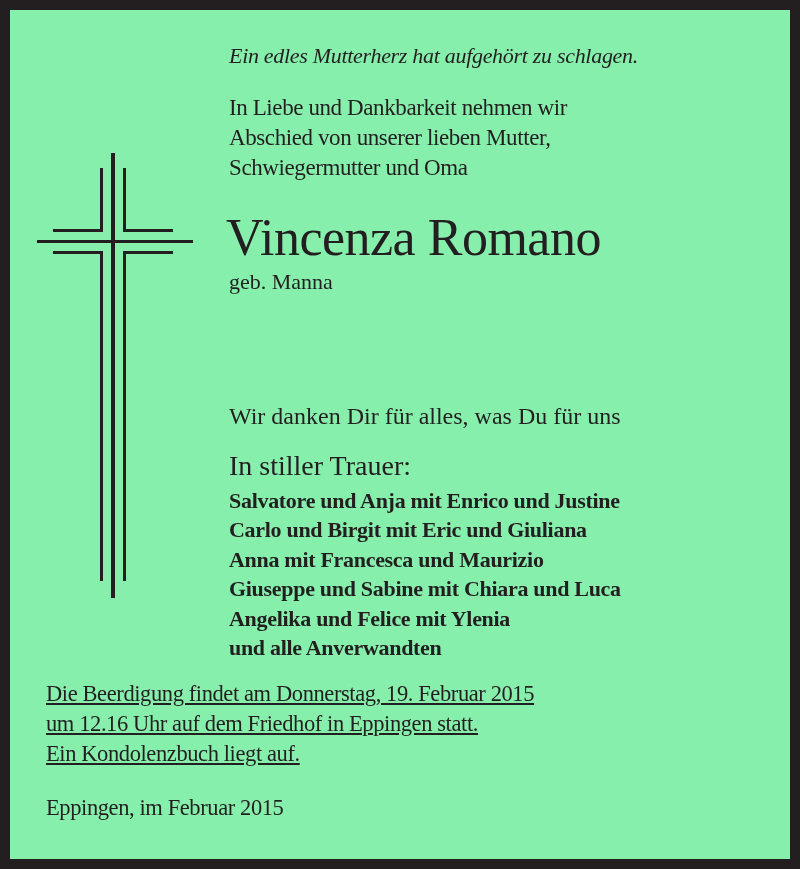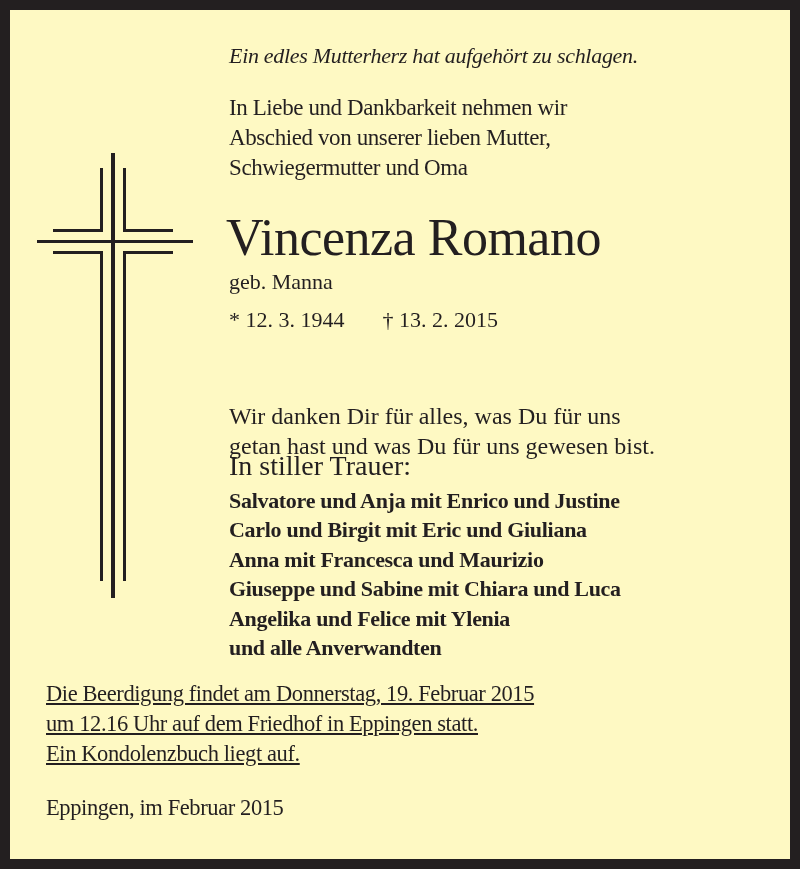--- a/index.html
+++ b/index.html
@@ -8,21 +8,21 @@
     background: #231f20;
     position: relative;
     overflow: hidden;
     font-family: "Liberation Serif", "DejaVu Serif", serif;
     color: #231f20;
   }
   .card {
     position: absolute;
     left: 10px; top: 10px;
     width: 780px; height: 849px;
-    background: #fef9c3;
+    background: #86efac;
   }
   .cross {
     position: absolute;
     left: 27px; top: 143px;
     width: 156px; height: 445px;
   }
   .txt {
     position: absolute;
     white-space: nowrap;
     margin: 0;
@@ -118,27 +118,23 @@
   <p class="txt intro">
     <span class="line">In Liebe und Dankbarkeit nehmen wir</span>
     <span class="line">Abschied von unserer lieben Mutter,</span>
     <span class="line">Schwiegermutter und Oma</span>
   </p>
 
   <h1 class="txt name">Vincenza Romano</h1>
 
   <p class="txt born-name">geb. Manna</p>
 
-  <p class="txt dates">
-    <span>* 12. 3. 1944</span><span class="gap"></span><span>† 13. 2. 2015</span>
-  </p>
 
   <p class="txt thanks">
     <span class="line">Wir danken Dir für alles, was Du für uns</span>
-    <span class="line">getan hast und was Du für uns gewesen bist.</span>
   </p>
 
   <p class="txt mourning-label">In stiller Trauer:</p>
 
   <p class="txt family">
     <span class="line">Salvatore und Anja mit Enrico und Justine</span>
     <span class="line">Carlo und Birgit mit Eric und Giuliana</span>
     <span class="line">Anna mit Francesca und Maurizio</span>
     <span class="line">Giuseppe und Sabine mit Chiara und Luca</span>
     <span class="line">Angelika und Felice mit Ylenia</span>

